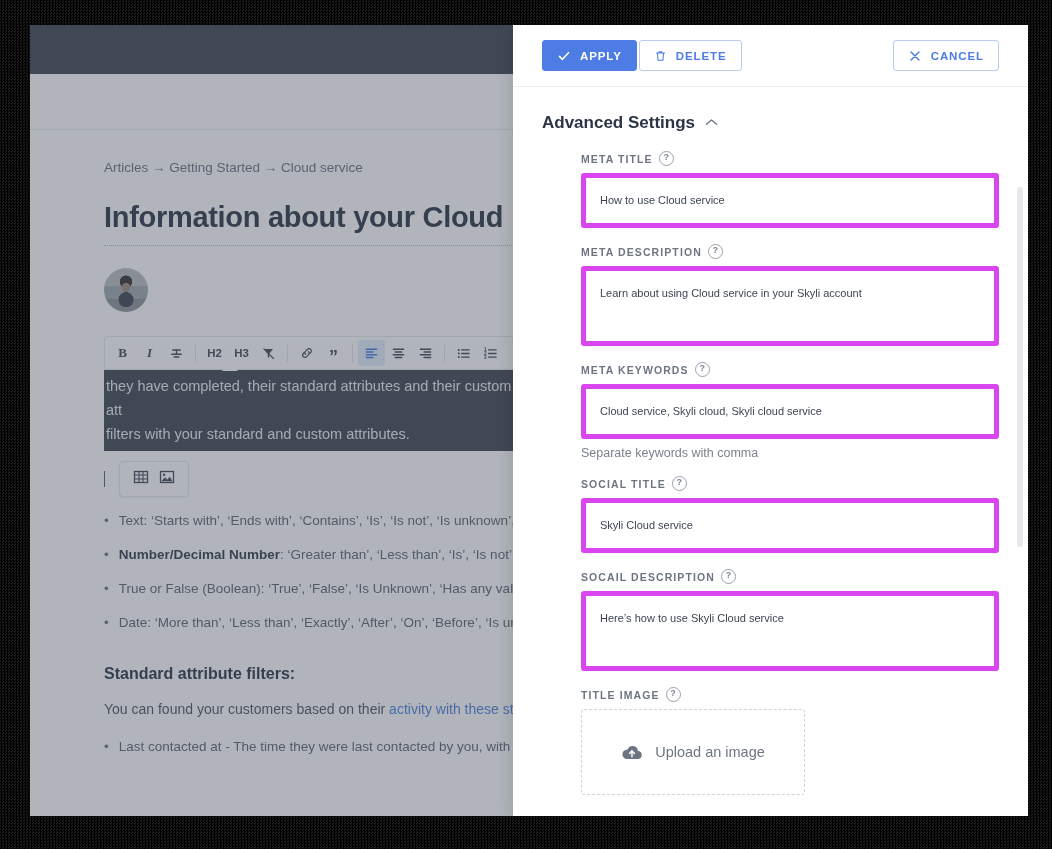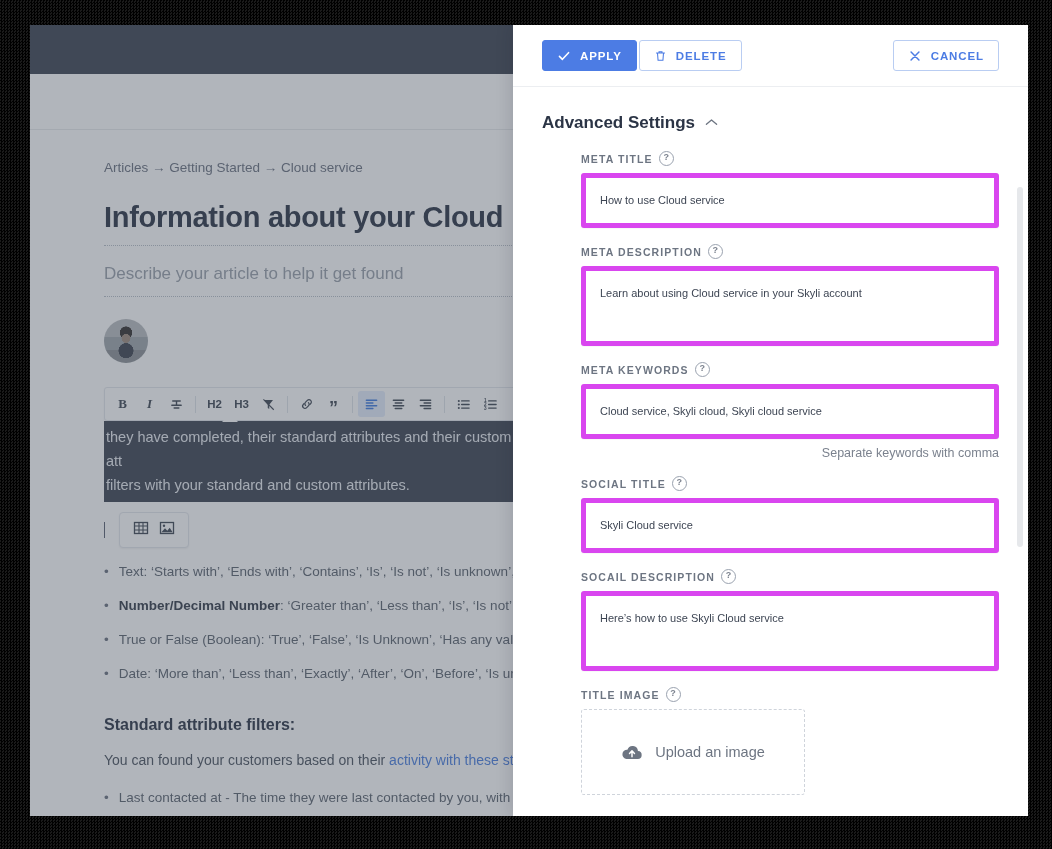--- a/index.html
+++ b/index.html
@@ -293,21 +293,20 @@
     padding: 12px 14px;
     box-sizing: border-box;
     box-shadow: 0 1px 1px rgba(0,0,0,.03);
     line-height: 21px;
   }
   .fbox.tall { height: 80px; }
   .fhint {
     font-size: 12.5px;
     color: #7b828e;
     margin-top: 7px;
-    text-align: right;
   }
   .dropzone {
     width: 222px;
     height: 84px;
     border: 1px dashed #cfd4db;
     border-radius: 3px;
     display: flex;
     align-items: center;
     justify-content: center;
     gap: 12px;
@@ -357,21 +356,20 @@
         <div class="ghost-btn" style="padding:0 11px;">
           <svg width="14" height="15" viewBox="0 0 16 16">
             <path d="M3 4.3h10M6.2 4.3V2.8h3.6v1.5M4.3 4.3l.7 9h6l.7-9" fill="none" stroke="#3c5a9a" stroke-width="1.3" stroke-linecap="round"></path>
           </svg>
         </div>
       </div>
 
       <div class="article">
         <div class="breadcrumb">Articles → Getting Started → Cloud service</div>
         <div class="art-title">Information about your Cloud</div>
-        <div class="art-sub">Describe your article to help it get found</div>
 
         <div class="byline">
           <div class="avatar"></div>
         </div>
 
         <div class="etoolbar">
           <div class="ebtn" style="font-family:'Liberation Serif',serif;">B</div>
           <div class="ebtn" style="font-family:'Liberation Serif',serif;font-style:italic;">I</div>
           <div class="ebtn">
             <svg width="15" height="15" viewBox="0 0 16 16">

